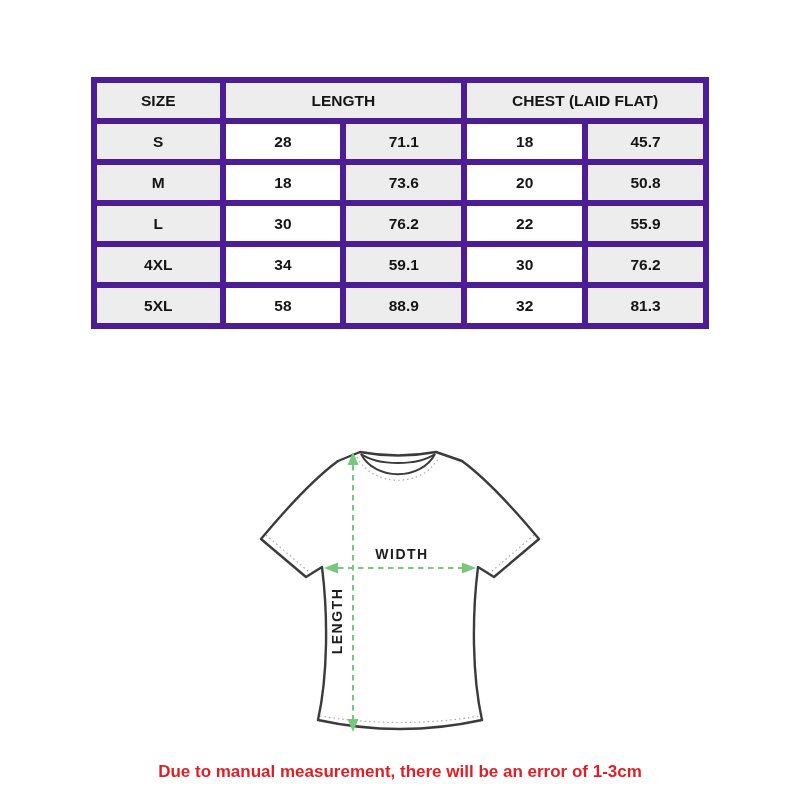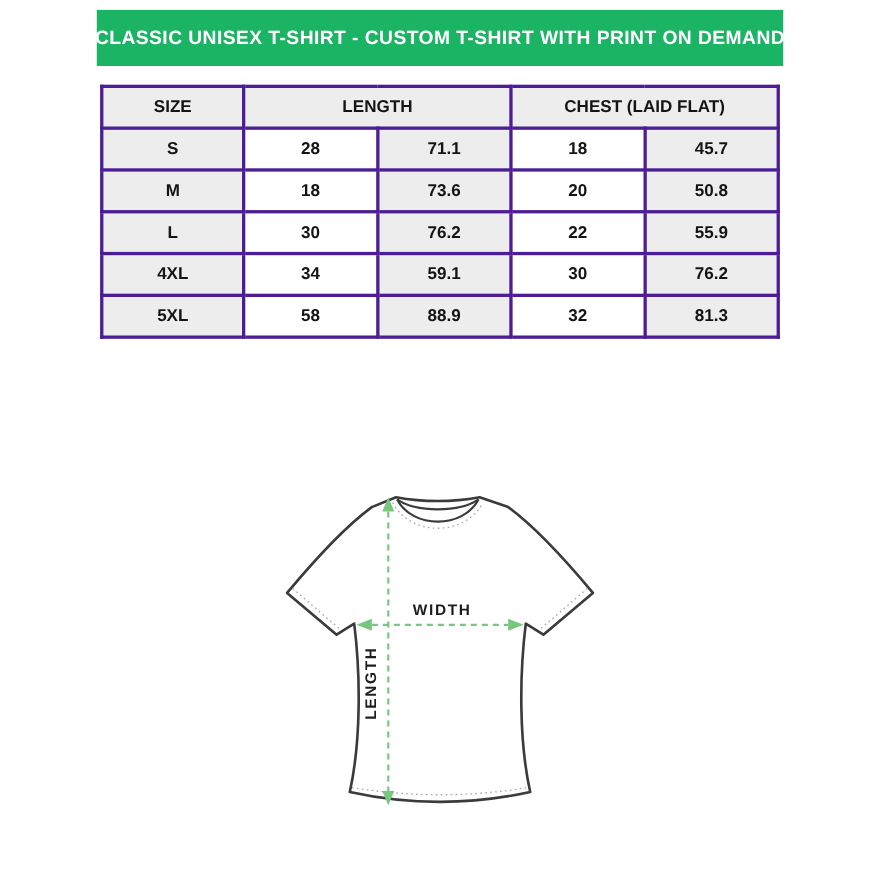--- a/index.html
+++ b/index.html
@@ -16,21 +16,21 @@
   .banner-title{
     color:#ffffff;font-weight:bold;font-size:17.5px;letter-spacing:.4px;white-space:nowrap;
   }
   
   .size-table{
     position:absolute;left:91px;top:77px;width:618px;
     border-collapse:collapse;table-layout:fixed;
     border:2px solid #2c2c2c;
   }
   .size-table th,.size-table td{
-    border:3px solid #4c1d95;height:35px;padding:0;
+    border:6px solid #4c1d95;height:35px;padding:0;
     text-align:center;vertical-align:middle;
     font-weight:bold;font-size:15.5px;color:#141414;background:#ffffff;
   }
   .size-table th{background:#ededed;}
   .size-table td.shade{background:#ededed;}
   
   .diagram{position:absolute;left:230px;top:425px;width:340px;height:320px;}
   .shirt-line{fill:#ffffff;stroke:#3b3b3b;stroke-width:2.4;stroke-linejoin:round;}
   .collar-line{fill:none;stroke:#3b3b3b;stroke-width:2;}
   .stitch{fill:none;stroke:#a9a9a9;stroke-width:1.2;stroke-dasharray:1.5 3;}
@@ -45,23 +45,20 @@
     position:absolute;left:0;top:757px;width:800px;height:30px;
     display:flex;align-items:center;justify-content:center;
     color:var(--note-red,#e01e25);font-weight:bold;font-size:17px;
   }
 </style>
 </head>
 <body>
 
 <div id="canvas">
 
-  <div class="banner">
-    <span class="banner-title">CLASSIC UNISEX T-SHIRT - CUSTOM T-SHIRT WITH PRINT ON DEMAND</span>
-  </div>
 
   <table class="size-table">
     <colgroup>
       <col style="width:21%">
         <col style="width:19.75%">
         <col style="width:19.75%">
         <col style="width:19.75%">
         <col style="width:19.75%">
     </colgroup>
     <thead>
@@ -139,14 +136,17 @@
     <polygon class="arrow" points="246,143 232,137.5 232,148.5"></polygon>
 
     <path class="measure" d="M 123 40 L 123 294"></path>
     <polygon class="arrow" points="123,27 117.5,40 128.5,40"></polygon>
     <polygon class="arrow" points="123,307 117.5,294 128.5,294"></polygon>
 
     <text class="dim-label" x="172" y="134" text-anchor="middle">WIDTH</text>
     <text class="dim-label" x="108" y="200" text-anchor="middle" transform="rotate(-90 108 196)">LENGTH</text>
   </svg>
 
+  <div class="footer-note">
+    <span>Due to manual measurement, there will be an error of 1-3cm</span>
+  </div>
 
 </div>
 
 </body></html>

